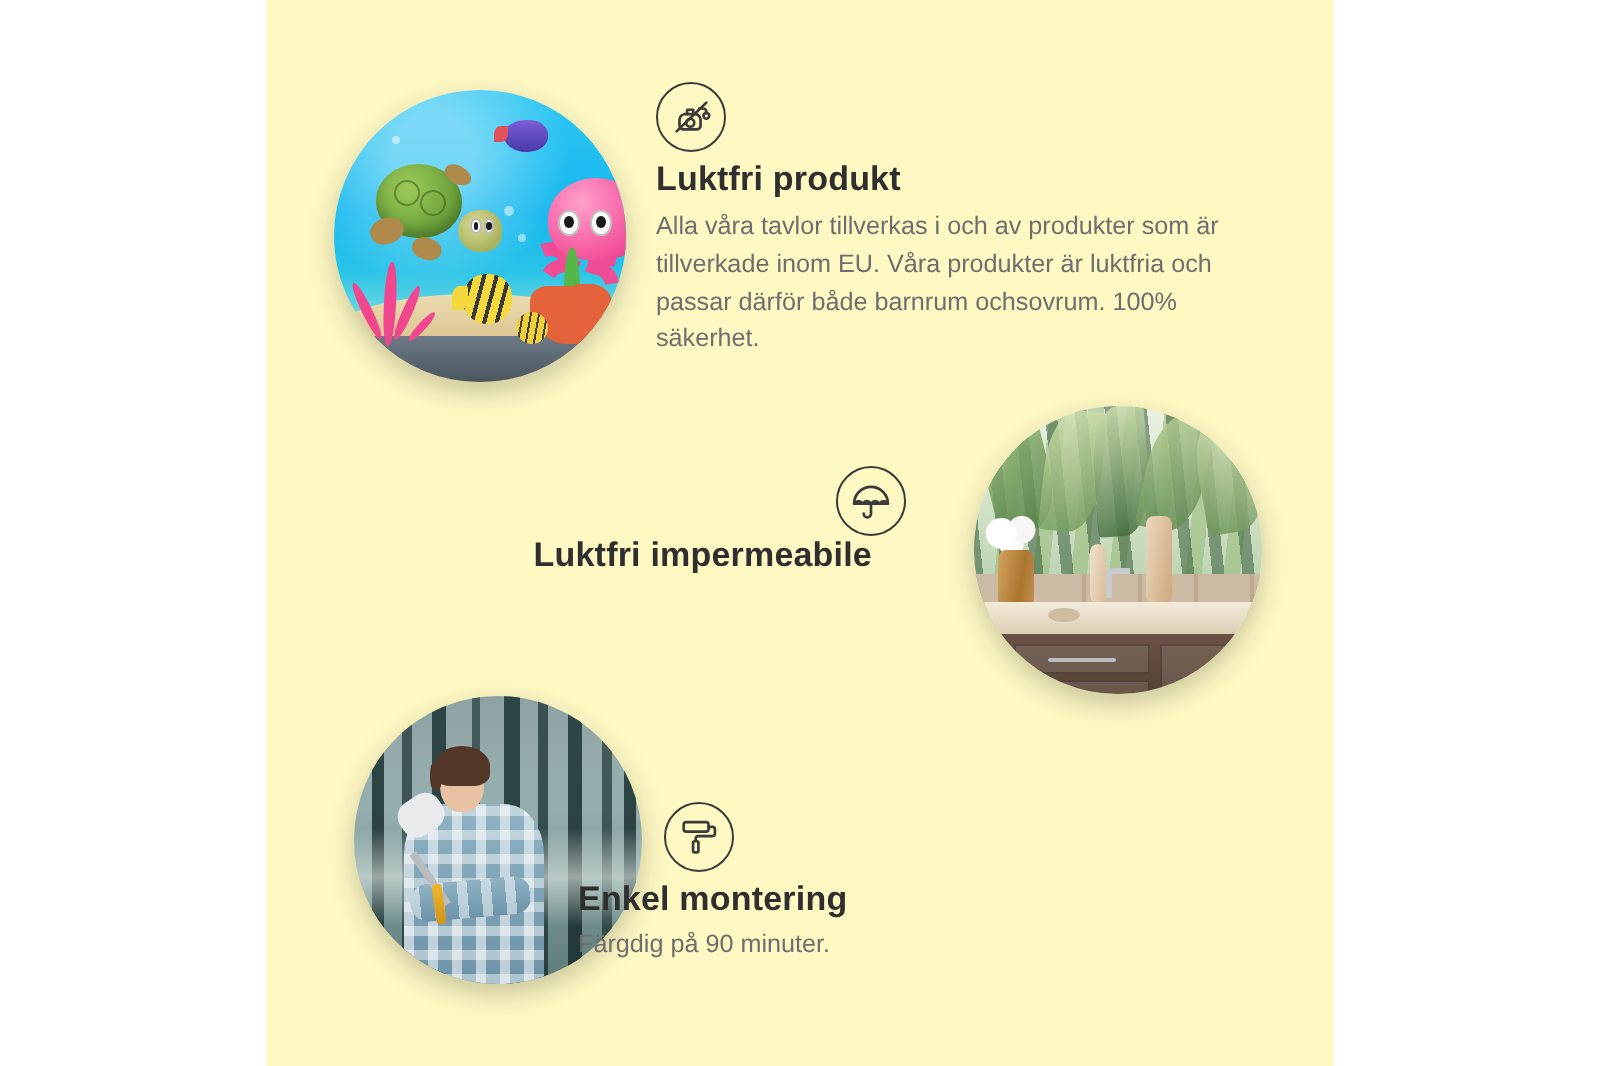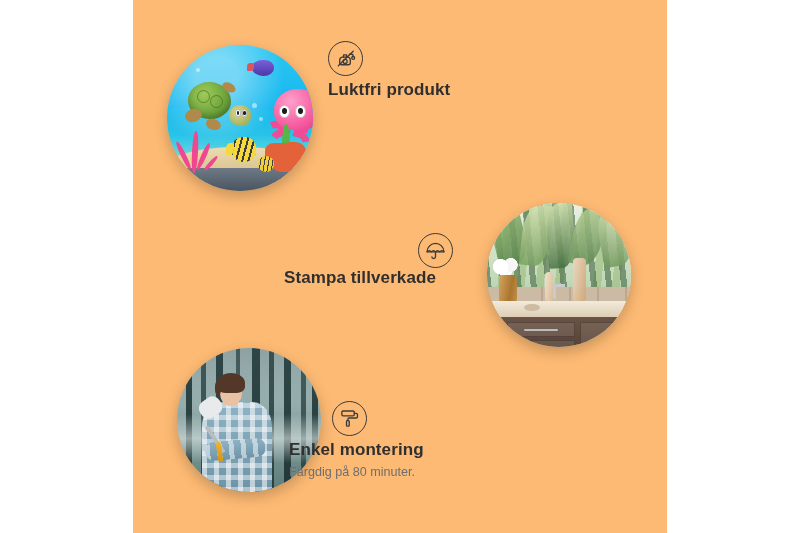--- a/index.html
+++ b/index.html
@@ -14,21 +14,21 @@
     position:relative;
     width:800px; height:533px;
     background:#ffffff;
   }
 
   
   .panel {
     position:absolute;
     left:133px; top:0;
     width:534px; height:533px;
-    background:#fdba74;
+    background:#fef9c3;
   }
 
   
   .feature { position:absolute; }
 
   
   .photo {
     position:absolute;
     border-radius:50%;
     overflow:hidden;
@@ -387,20 +387,21 @@
           <path d="M10 10.5V8.2h3.2v2.3"></path>
           <path d="M16.2 7.6h2.2a1.6 1.6 0 0 1 1.6 1.6v.8"></path>
           <circle cx="20" cy="11.4" r="1.5"></circle>
           <circle cx="11.6" cy="15" r="2.1"></circle>
           <line x1="4.5" y1="19.5" x2="20" y2="4.5"></line>
         </svg>
       </div>
 
       <div class="txt" style="left:195px; top:80px; width:300px;">
         <div class="title">Luktfri produkt</div>
+        <div class="body">Alla våra tavlor tillverkas i och av produkter som är tillverkade inom EU. Våra produkter är luktfria och passar därför både barnrum ochsovrum. 100% säkerhet.</div>
       </div>
     </div>
 
     <div class="feature">
 
       <div class="photo bath" style="left:354px; top:203px; width:144px; height:144px;">
         <div class="scene">
           <div class="leafwall">
             <div class="leaf l1"></div>
             <div class="leaf l2"></div>
@@ -429,21 +430,21 @@
 
       <div class="icon-circ" style="left:285px; top:233px;">
         <svg width="23" height="23" viewBox="0 0 24 24" fill="none" stroke="#3b3b3b" stroke-width="1.4" stroke-linecap="round" stroke-linejoin="round">
           <path d="M3.2 13.4a8.8 8.8 0 0 1 17.6 0z"></path>
           <path d="M3.2 13.4c1.5-1.8 3-1.8 4.4 0 1.5-1.8 3-1.8 4.4 0 1.5-1.8 3-1.8 4.4 0 1.5-1.8 3-1.8 4.4 0"></path>
           <path d="M12 13.4v5.2a1.9 1.9 0 0 1-3.8 0"></path>
         </svg>
       </div>
 
       <div class="txt" style="left:45px; top:268px; width:258px; text-align:right;">
-        <div class="title">Stampa tillverkade</div>
+        <div class="title">Luktfri impermeabile</div>
       </div>
     </div>
 
     <div class="feature">
 
       <div class="photo forest" style="left:44px; top:348px; width:144px; height:144px;">
         <div class="scene">
           <div class="trees">
             <i></i>
               <i></i>
@@ -473,18 +474,18 @@
       <div class="icon-circ" style="left:199px; top:401px;">
         <svg width="23" height="23" viewBox="0 0 24 24" fill="none" stroke="#3b3b3b" stroke-width="1.4" stroke-linecap="round" stroke-linejoin="round">
           <rect x="4" y="4.2" width="13" height="5" rx="1.4"></rect>
           <path d="M17 6.7h2a1.3 1.3 0 0 1 1.3 1.3v2.2a1.3 1.3 0 0 1-1.3 1.3h-7.4a1.3 1.3 0 0 0-1.3 1.3v1.1"></path>
           <rect x="8.9" y="14.2" width="2.8" height="5.8" rx="0.8"></rect>
         </svg>
       </div>
 
       <div class="txt" style="left:156px; top:440px; width:220px; text-align:left;">
         <div class="title">Enkel montering</div>
-        <div class="body" style="margin-top:3px;">Färgdig på 80 minuter.</div>
+        <div class="body" style="margin-top:3px;">Färgdig på 90 minuter.</div>
       </div>
     </div>
 
   </div>
 </div>
 
 </body></html>

